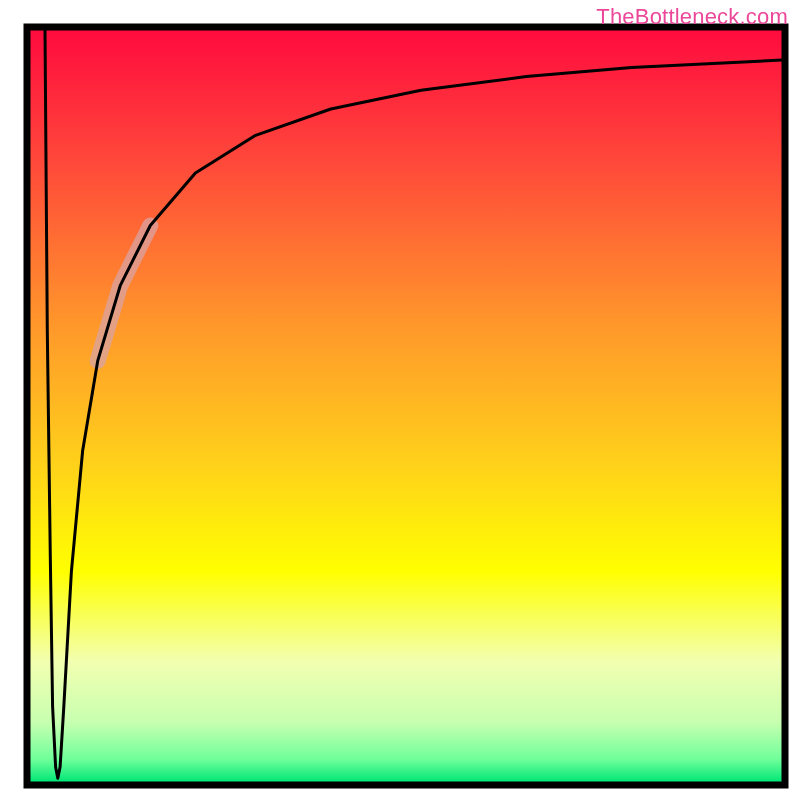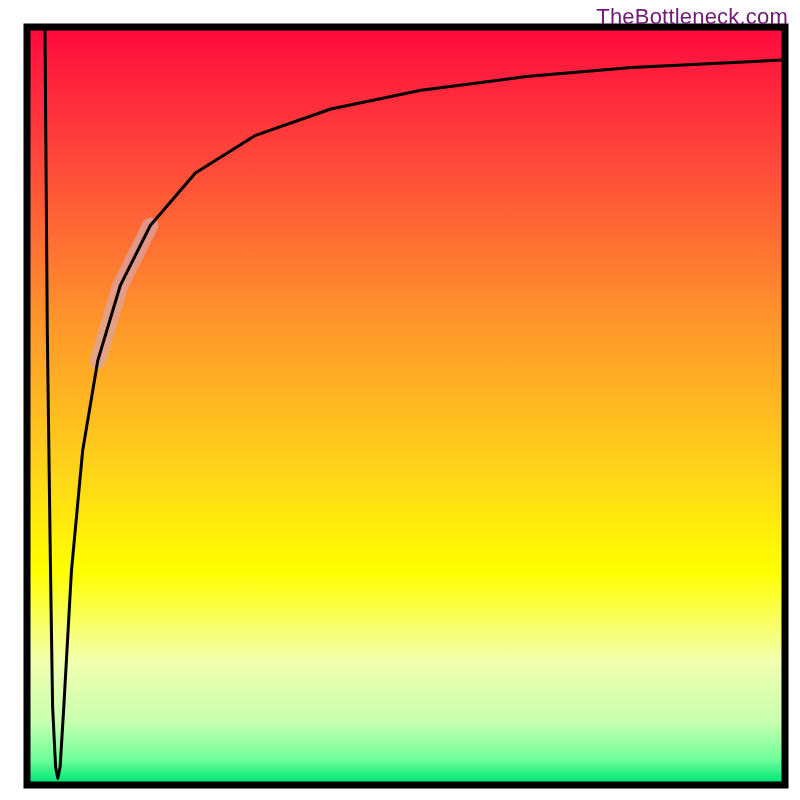--- a/index.html
+++ b/index.html
@@ -14,21 +14,21 @@
   .frame {
     position: relative;
     width: 800px;
     height: 800px;
   }
   .watermark {
     position: absolute;
     top: 4px;
     right: 12px;
     font-size: 22px;
-    color: #701a75;
+    color: #ec4899;
     font-weight: 500;
     letter-spacing: 0.2px;
     z-index: 3;
     user-select: none;
   }
   svg.chart {
     position: absolute;
     top: 0;
     left: 0;
     width: 800px;

